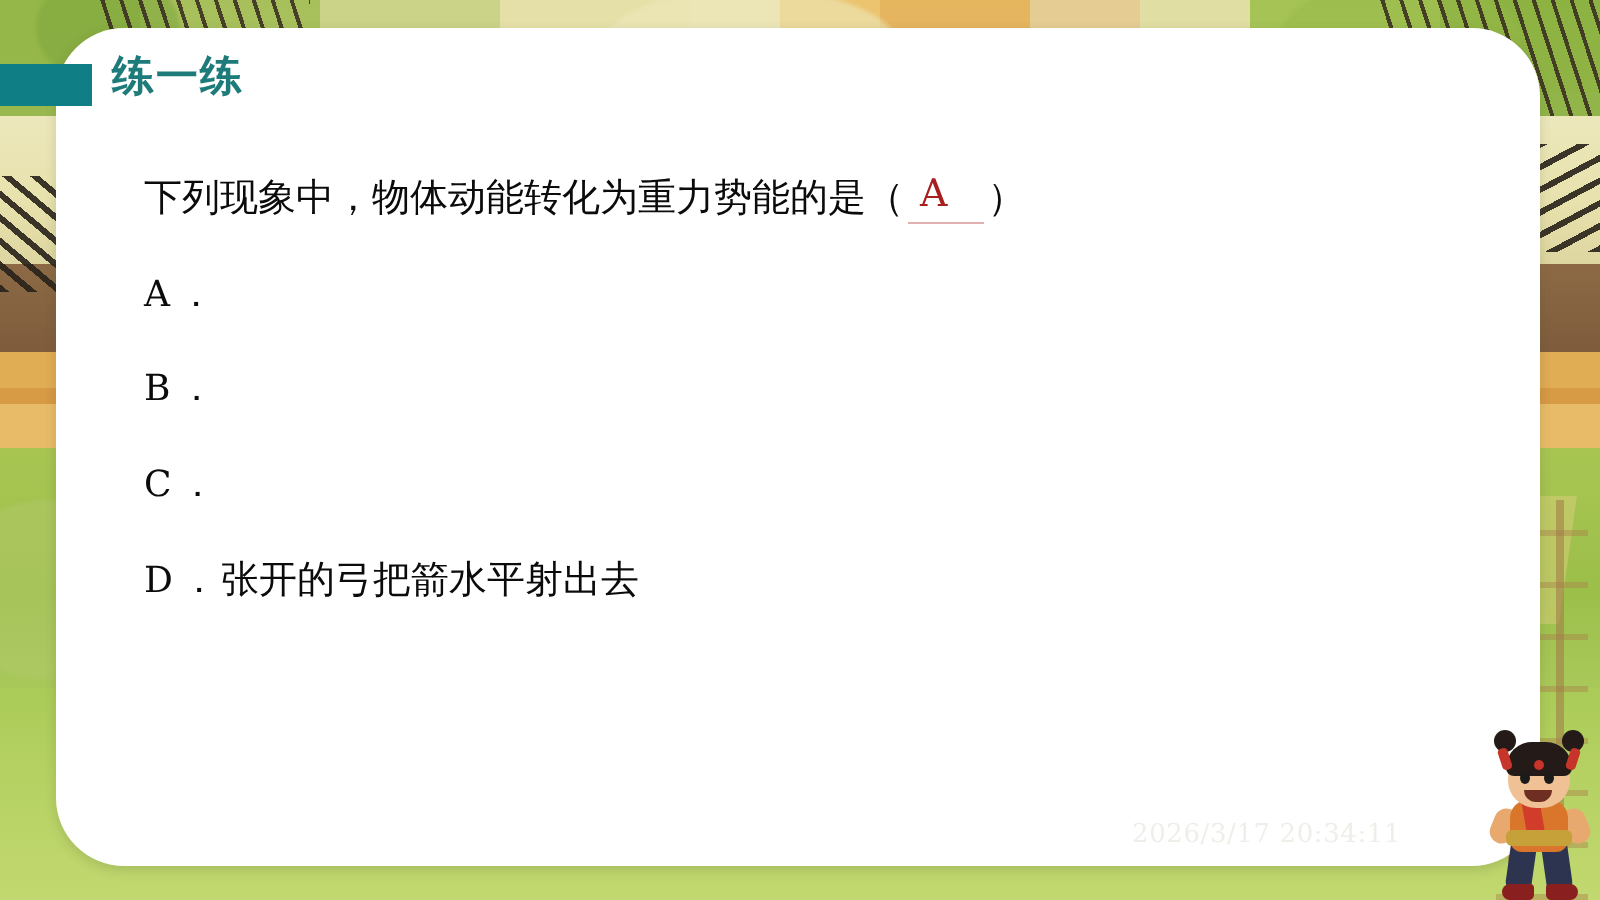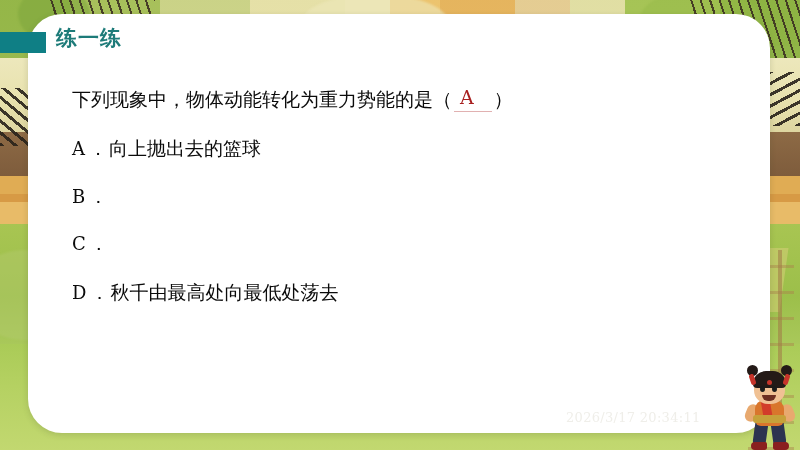--- a/index.html
+++ b/index.html
@@ -190,37 +190,36 @@
     <div class="qline">
       <span>下列现象中，物体动能转化为重力势能的是</span>
       <span class="paren">（</span>
       <span class="answer">A</span>
       <span class="paren">）</span>
     </div>
 
     <div class="opt">
       <span class="opt-letter">A</span>
       <span class="opt-dot">．</span>
-      <span class="opt-text">向上抛出去的篮球</span>
     </div>
 
     <div class="opt">
       <span class="opt-letter">B</span>
       <span class="opt-dot">．</span>
     </div>
 
     <div class="opt">
       <span class="opt-letter">C</span>
       <span class="opt-dot">．</span>
     </div>
 
     <div class="opt">
       <span class="opt-letter">D</span>
       <span class="opt-dot">．</span>
-      <span class="opt-text">秋千由最高处向最低处荡去</span>
+      <span class="opt-text">张开的弓把箭水平射出去</span>
     </div>
 
   </div>
 
   <div class="timestamp">2026/3/17 20:34:11</div>
 
   <div class="character">
     <div class="ch ch-leg-l"></div>
     <div class="ch ch-leg-r"></div>
     <div class="ch ch-shoe-l"></div>

